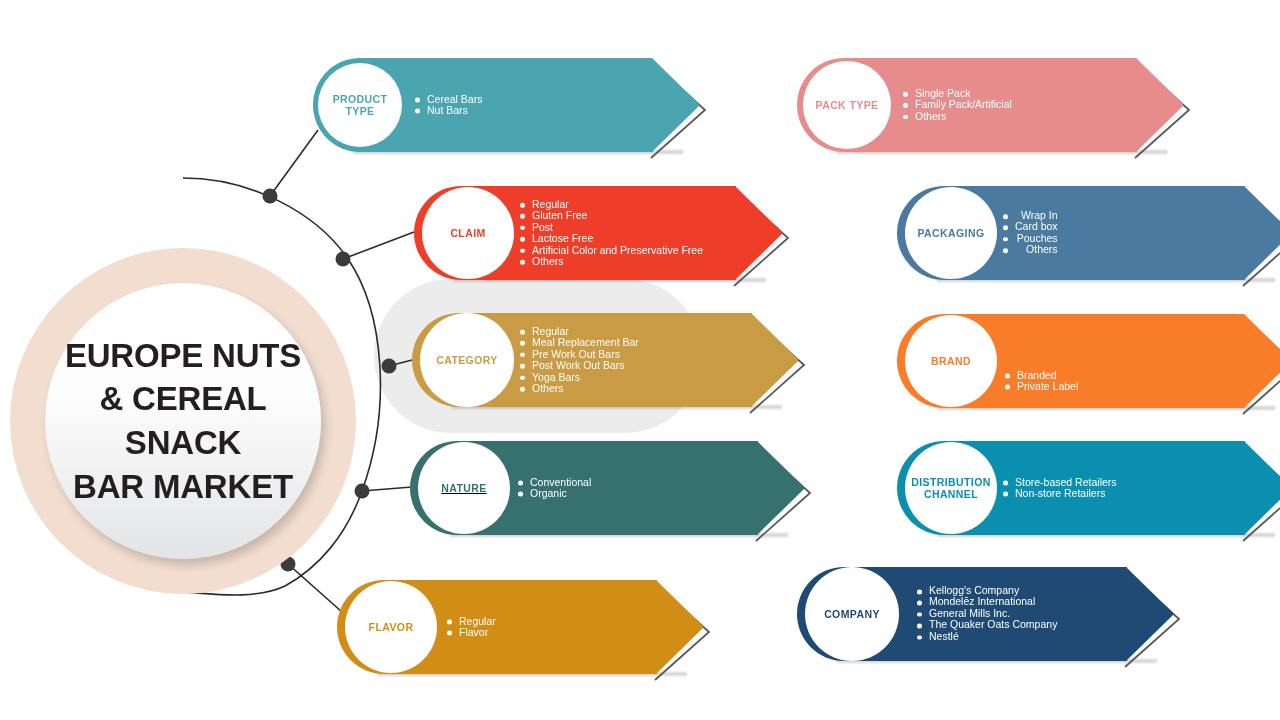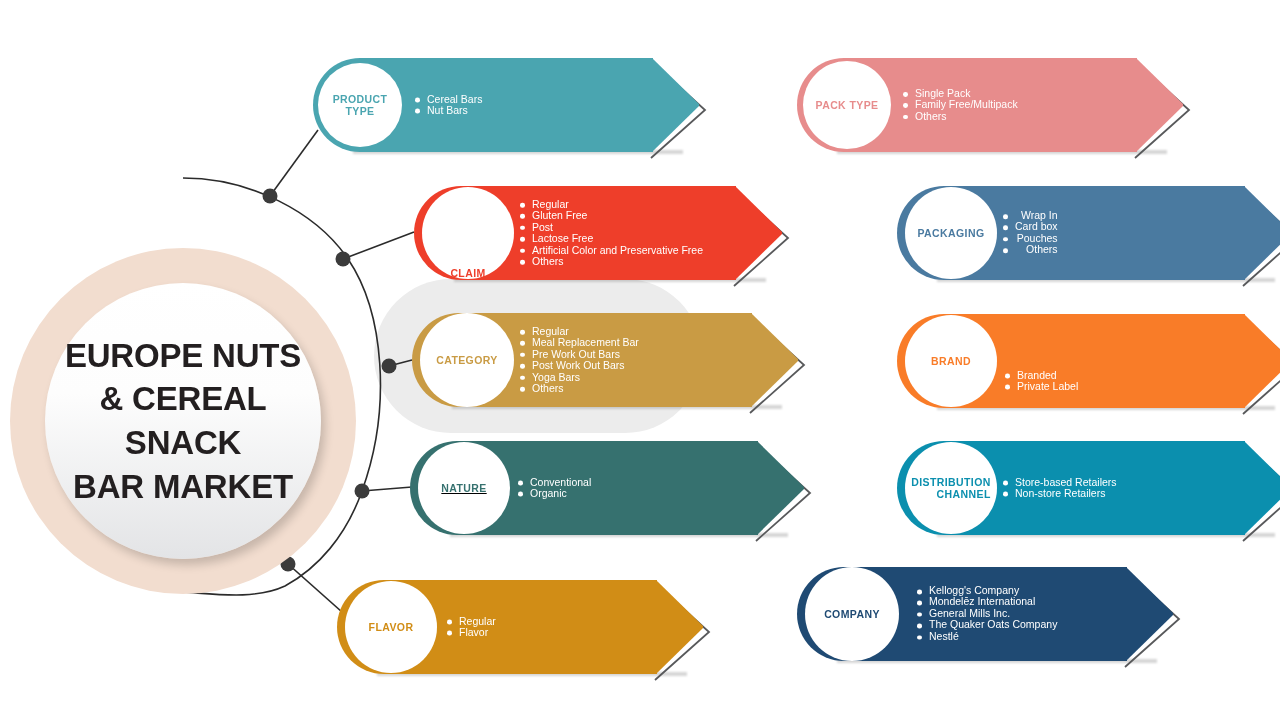--- a/index.html
+++ b/index.html
@@ -136,21 +136,21 @@
       </div>
       <div class="banner" style="left: 414px; top: 186px; width: 370px; height: 94px;">
         <div class="shadow-strip" style="left: 40px; top: 92px; width: 312px;"></div>
         <svg class="outline-chevron" width="62" height="102" style="left: 318px; top: 1px;">
           <path d="M 2 2 L 56 51 L 2 99" fill="none" stroke="#58595b" stroke-width="1.8"></path>
         </svg>
         <div class="shaft" style="width: 322px; background: rgb(238, 62, 42);"></div>
         <svg class="head" width="48" height="94" style="left: 321px;">
           <path d="M 0 0 L 48 47 L 0 94 Z" fill="#ee3e2a"></path>
         </svg>
-        <div class="disc" style="left: 8px; width: 92px; height: 92px; align-items: flex-end;">
+        <div class="disc" style="left: 8px; width: 92px; height: 92px;">
           <div class="disc-label" style="color: rgb(238, 62, 42);">CLAIM</div>
         </div>
         <ul class="bullets" style="left: 106px;">
           <li>Regular</li>
           <li>Gluten Free</li>
           <li>Post</li>
           <li>Lactose Free</li>
           <li>Artificial Color and Preservative Free</li>
           <li>Others</li>
         </ul>
@@ -217,21 +217,21 @@
         </svg>
         <div class="shaft" style="width: 340px; background: rgb(231, 140, 140);"></div>
         <svg class="head" width="48" height="94" style="left: 339px;">
           <path d="M 0 0 L 48 47 L 0 94 Z" fill="#e78c8c"></path>
         </svg>
         <div class="disc" style="left: 6px; width: 88px; height: 88px;">
           <div class="disc-label" style="color: rgb(231, 140, 140);">PACK TYPE</div>
         </div>
         <ul class="bullets" style="left: 106px;">
           <li>Single Pack</li>
-          <li>Family Free/Multipack</li>
+          <li>Family Pack/Artificial</li>
           <li>Others</li>
         </ul>
       </div>
       <div class="banner" style="left: 897px; top: 186px; width: 396px; height: 94px;">
         <div class="shadow-strip" style="left: 40px; top: 92px; width: 338px;"></div>
         <svg class="outline-chevron" width="62" height="102" style="left: 344px; top: 1px;">
           <path d="M 2 2 L 56 51 L 2 99" fill="none" stroke="#58595b" stroke-width="1.8"></path>
         </svg>
         <div class="shaft" style="width: 348px; background: rgb(74, 122, 160);"></div>
         <svg class="head" width="48" height="94" style="left: 347px;">
@@ -267,21 +267,21 @@
       <div class="banner" style="left: 897px; top: 441px; width: 396px; height: 94px;">
         <div class="shadow-strip" style="left: 40px; top: 92px; width: 338px;"></div>
         <svg class="outline-chevron" width="62" height="102" style="left: 344px; top: 1px;">
           <path d="M 2 2 L 56 51 L 2 99" fill="none" stroke="#58595b" stroke-width="1.8"></path>
         </svg>
         <div class="shaft" style="width: 348px; background: rgb(11, 143, 174);"></div>
         <svg class="head" width="48" height="94" style="left: 347px;">
           <path d="M 0 0 L 48 47 L 0 94 Z" fill="#0b8fae"></path>
         </svg>
         <div class="disc" style="left: 8px; width: 92px; height: 92px;">
-          <div class="disc-label" style="color: rgb(11, 143, 174); text-align: right;">DISTRIBUTION
+          <div class="disc-label" style="color: rgb(11, 143, 174);">DISTRIBUTION
 CHANNEL</div>
         </div>
         <ul class="bullets" style="left: 106px;">
           <li>Store-based Retailers</li>
           <li>Non-store Retailers</li>
         </ul>
       </div>
       <div class="banner" style="left: 797px; top: 567px; width: 378px; height: 94px;">
         <div class="shadow-strip" style="left: 40px; top: 92px; width: 320px;"></div>
         <svg class="outline-chevron" width="62" height="102" style="left: 326px; top: 1px;">

